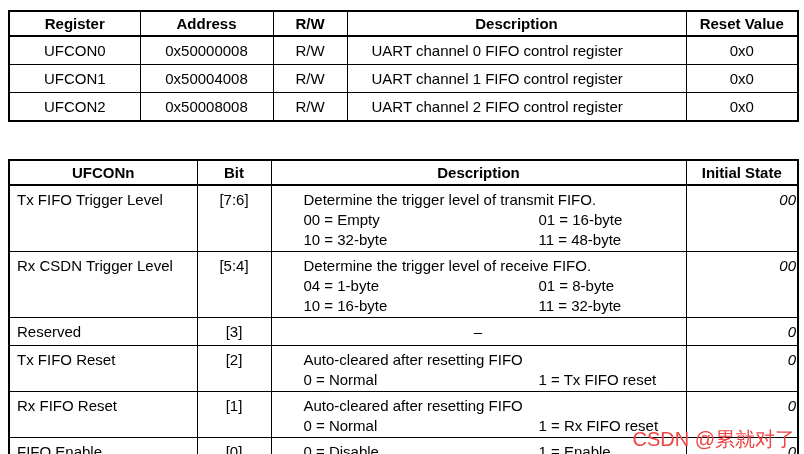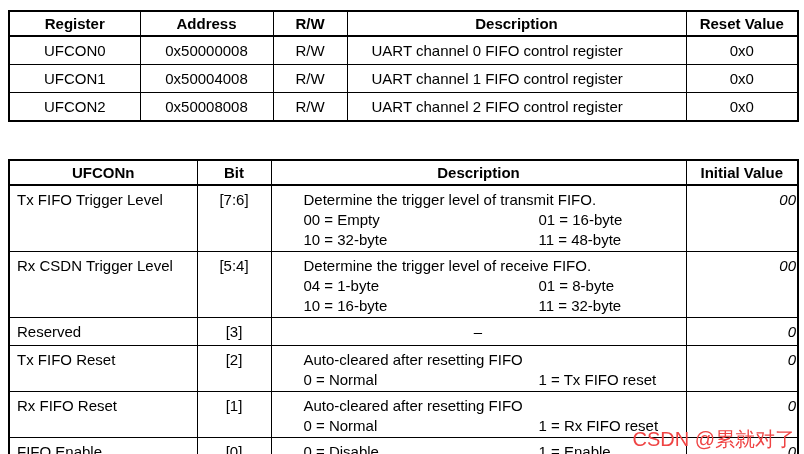--- a/index.html
+++ b/index.html
@@ -109,21 +109,21 @@
       <col style="width:188px">
         <col style="width:74px">
         <col style="width:415px">
         <col style="width:112px">
     </colgroup>
     <thead>
       <tr>
         <th>UFCONn</th>
         <th>Bit</th>
         <th>Description</th>
-        <th>Initial Value</th>
+        <th>Initial State</th>
       </tr>
     </thead>
     <tbody>
       <tr class="rh-lg">
         <td class="name">Tx FIFO Trigger Level</td>
         <td class="bit">[7:6]</td>
         <td class="desc">
           <div class="dline">Determine the trigger level of transmit FIFO.</div>
           <div class="dline">
             <span class="opt-left">00 = Empty</span><span>01 = 16-byte</span>

